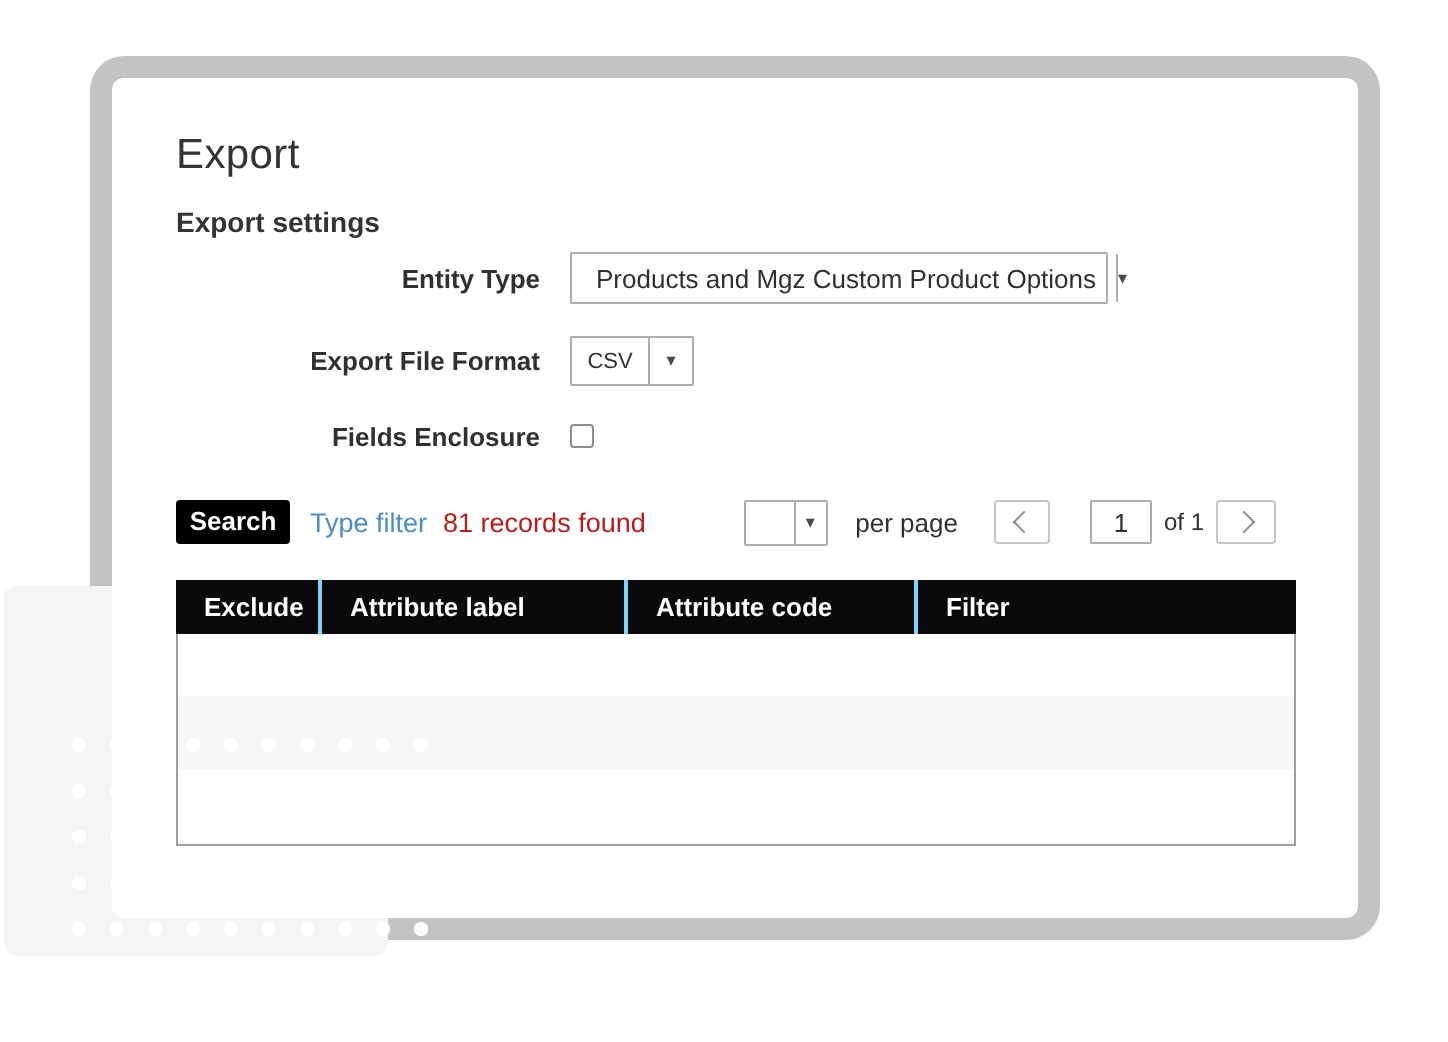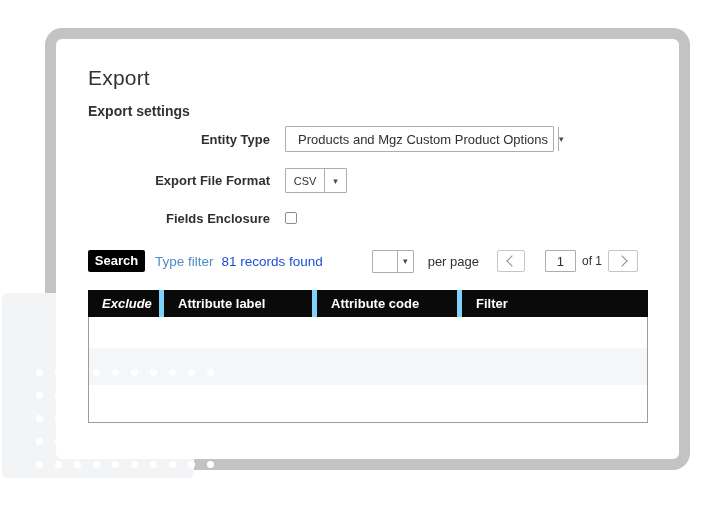--- a/index.html
+++ b/index.html
@@ -68,21 +68,21 @@
 
   .toolbar{
     position:absolute;left:32px;top:210px;width:560px;height:24px;
     display:flex;align-items:center;
   }
   .search-btn{
     width:57px;height:22px;background:#000000;color:#ffffff;border:none;border-radius:2px;
     font-family:inherit;font-size:13px;font-weight:600;cursor:pointer;line-height:22px;padding:0;
   }
   .reset-link{margin-left:10px;font-size:13.5px;color:#4e8cc9;text-decoration:none;cursor:pointer;}
-  .records{margin-left:8px;font-size:13.5px;color:#1d4ed8;}
+  .records{margin-left:8px;font-size:13.5px;color:#b91c1c;}
   .pager{display:flex;align-items:center;margin-left:auto;margin-right:10px;}
   .select-perpage{width:42px;height:23px;margin-left:0;}
   .select-perpage .select-value{flex:1;padding:0 4px;font-size:12px;}
   .select-perpage .select-caret{width:15px;}
   .perpage-label{margin-left:14px;font-size:13px;color:#303030;white-space:nowrap;}
   .page-btn{
     width:28px;height:22px;margin-left:18px;background:#ffffff;border:1px solid #c6c6c6;
     border-radius:2px;display:flex;align-items:center;justify-content:center;cursor:pointer;padding:0;
   }
   .page-btn.next{margin-left:6px;width:30px;}
@@ -94,22 +94,22 @@
     box-sizing:border-box;text-align:center;font-family:inherit;font-size:13px;color:#303030;padding:0;
   }
   .of-label{margin-left:6px;font-size:12px;color:#303030;white-space:nowrap;}
 
   .grid{position:absolute;left:32px;top:251px;width:560px;}
   .grid-header{display:flex;height:27px;background:#0a0a0a;}
   .grid-header .hcell{
     box-sizing:border-box;display:flex;align-items:center;padding-left:14px;
     color:#ffffff;font-size:13px;font-weight:600;cursor:pointer;
   }
-  .grid-header .hcell + .hcell{border-left:5px solid #7dd3fc;}
-  .col-0{width:71px;font-style:italic;}.col-1{width:153px;}.col-2{width:145px;}.col-3{width:191px;}
+  .grid-header .hcell + .hcell{border-left:2px solid #7dd3fc;}
+  .col-0{width:71px;}.col-1{width:153px;}.col-2{width:145px;}.col-3{width:191px;}
   .grid-body{border:1px solid #9c9c9c;border-top:none;box-sizing:border-box;}
   .grid-row{height:31px;background:#ffffff;}
   .grid-row.alt{height:37px;background:#f5f6f8;}
   .grid-row.last{height:37px;}
 </style>
 </head>
 <body>
 
 <div class="stage">
 

